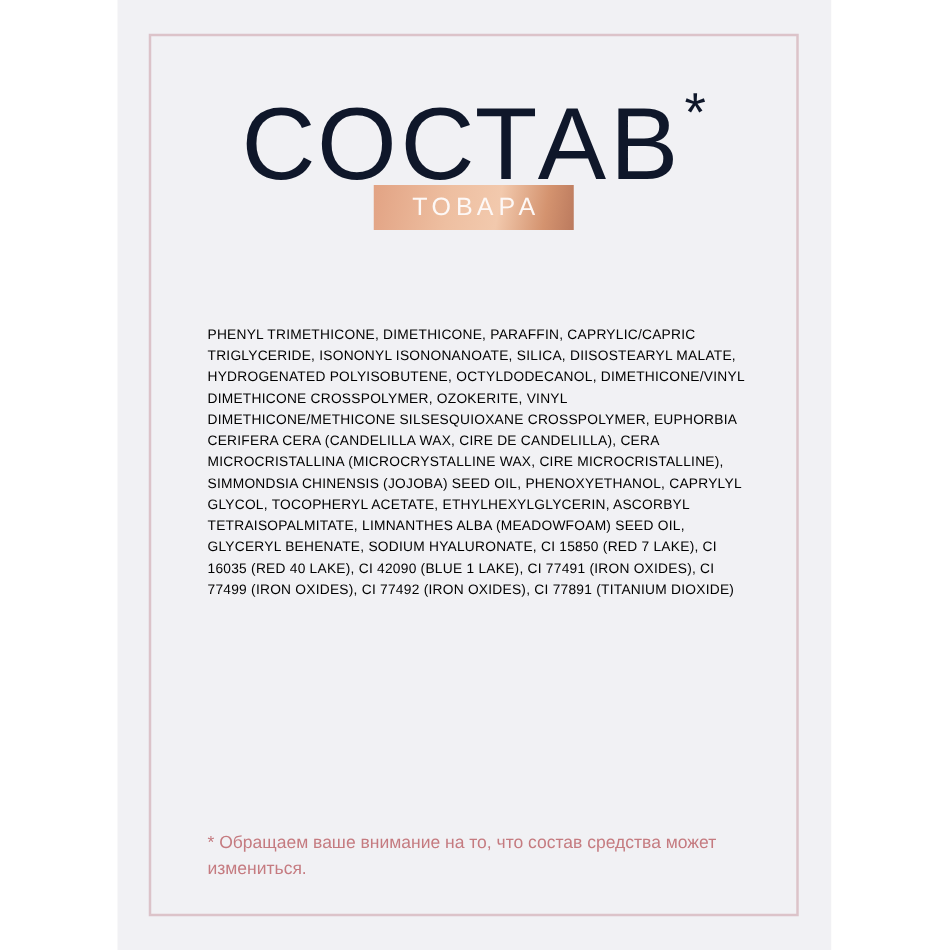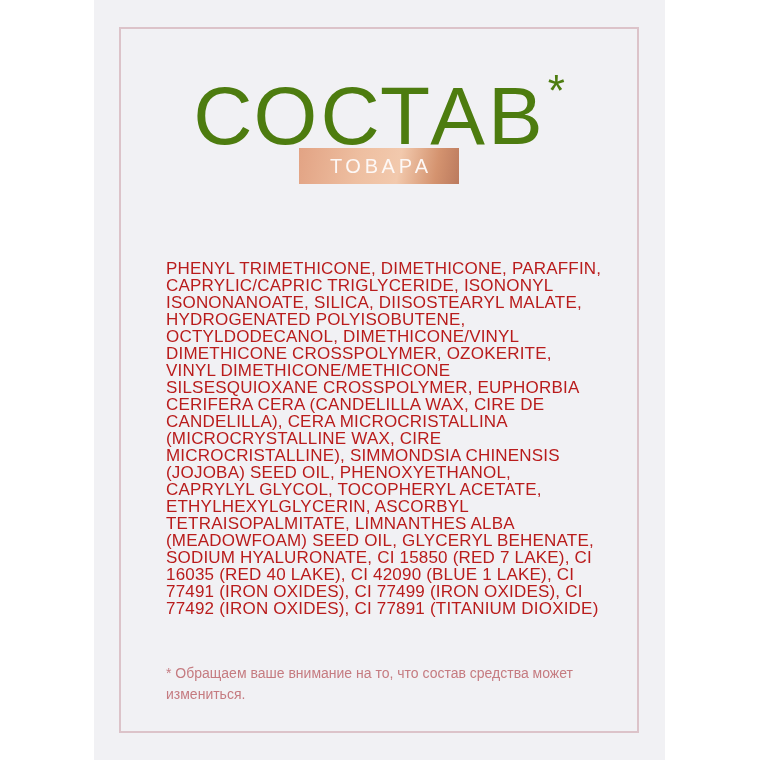--- a/index.html
+++ b/index.html
@@ -24,21 +24,21 @@
     position: absolute;
     left: 25px; top: 27px;
     width: 520px; height: 706px;
     border: 2px solid #dcc3c9;
   }
   .title-wrap {
     position: absolute;
     top: 16px; left: 0;
     width: 100%;
     text-align: center;
-    color: #4d7c0f;
+    color: #0f172a;
     font-size: 82px;
     font-weight: 500;
     letter-spacing: 3px;
     line-height: 92px;
     white-space: nowrap;
   }
   .title-asterisk {
     display: inline-block;
     font-size: 44px;
     vertical-align: 38px;
@@ -60,22 +60,22 @@
     color: #fdf8f6;
     font-size: 20px;
     font-weight: 500;
     letter-spacing: 4px;
     text-indent: 4px;
   }
   .ingredients {
     position: absolute;
     top: 231px; left: 45px;
     width: 436px;
-    color: #b91c1c;
-    font-size: 17px;
+    color: #000000;
+    font-size: 11px;
     line-height: 17px;
     letter-spacing: 0.2px;
     font-weight: 500;
     text-align: left;
   }
   .footnote {
     position: absolute;
     top: 634px; left: 45px;
     width: 410px;
     color: #c57b80;

